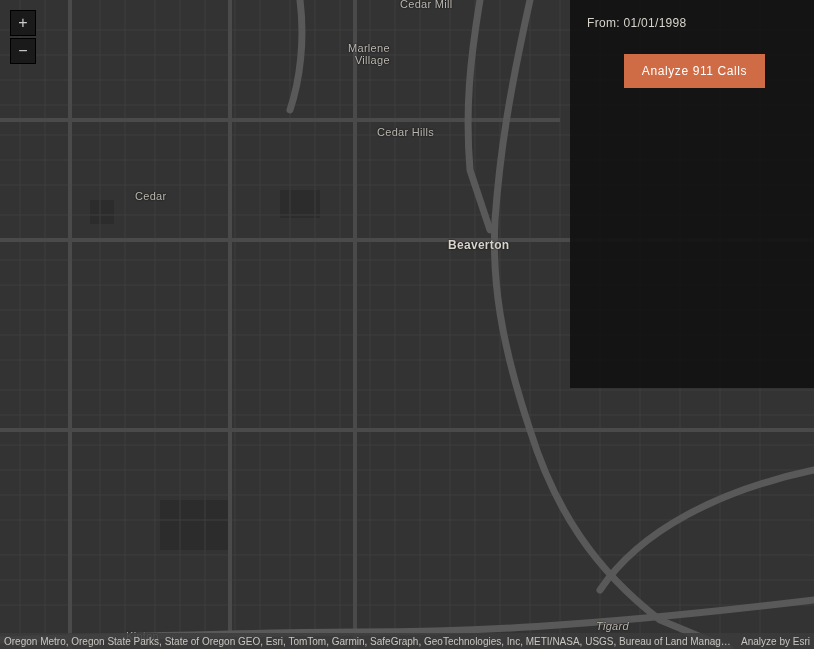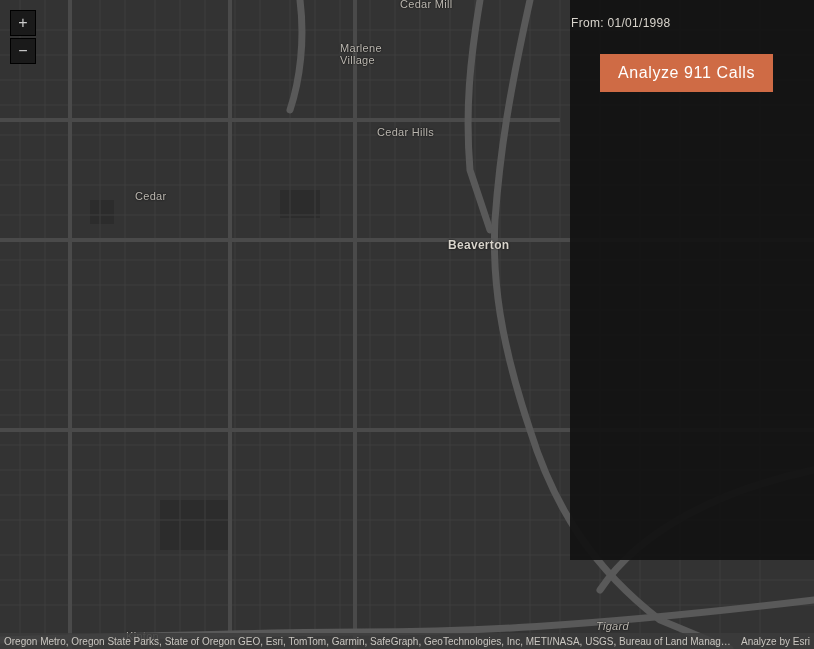--- a/index.html
+++ b/index.html
@@ -20,28 +20,28 @@
     
     .zoom-controls { position: absolute; top: 10px; left: 10px; display: flex; flex-direction: column; gap: 2px; }
     .zoom-btn {
       width: 26px; height: 26px; background: #1a1a1a; color: #ccc;
       border: 1px solid #000; display: flex; align-items: center; justify-content: center;
       font-size: 16px; cursor: pointer; font-weight: 300; line-height: 1;
     }
     
     
     .panel {
-      position: absolute; top: 0; right: 0; width: 244px; height: 560px;
-      background: rgba(19,19,19,0.95); padding: 16px 12px 12px 1px;
+      position: absolute; top: 0; right: 0; width: 244px; height: 388px;
+      background: rgba(19,19,19,0.95); padding: 16px 12px 12px 17px;
       color: #d8d4cc; font-size: 12px;
     }
     .panel-row { margin-bottom: 24px; letter-spacing: 0.3px; }
     .analyze-btn {
       display: block; margin: 18px auto 0 auto; background: #cf6b45; color: #fff;
-      border: none; padding: 10px 18px; font-size: 16px; letter-spacing: 0.6px;
+      border: none; padding: 10px 18px; font-size: 12px; letter-spacing: 0.6px;
       cursor: pointer;
     }
     
     
     .attribution {
       position: absolute; bottom: 0; left: 0; right: 0; height: 16px;
       background: rgba(60,60,60,0.85); color: #c9c6c0; font-size: 10px;
       display: flex; align-items: center; padding: 0 4px; white-space: nowrap;
       overflow: hidden;
     }
@@ -78,21 +78,21 @@
       <g stroke="#595959" stroke-width="7" fill="none" stroke-linecap="round">
         <path d="M530 0 C 510 90, 500 150, 495 220 C 492 280, 500 340, 530 430 C 555 510, 595 570, 660 620 L 730 649"></path>
         <path d="M480 0 C 470 60, 465 110, 470 170 L 490 230"></path>
         <path d="M0 640 C 150 635, 320 632, 360 632 C 460 632, 580 628, 814 600"></path>
         <path d="M814 470 C 720 490, 640 530, 600 590"></path>
         <path d="M300 0 C 305 40, 300 80, 290 110"></path>
       </g>
     </svg>
 
     <div class="map-label" style="top:-2px; left:400px;">Cedar Mill</div>
-    <div class="map-label" style="top:42px; left:340px; white-space:pre; text-align:left;">Marlene
+    <div class="map-label" style="top:42px; left:348px; white-space:pre; text-align:right;">Marlene
 Village</div>
     <div class="map-label" style="top:126px; left:377px;">Cedar Hills</div>
     <div class="map-label" style="top:190px; left:135px;">Cedar</div>
     <div class="map-label bold" style="top:238px; left:448px;text-align:center;">Beaverton</div>
     <div class="map-label" style="top:620px; left:596px;font-style:italic;">Tigard</div>
     <div class="map-label" style="top:630px; left:126px;">Kinton</div>
 
     <div class="zoom-controls">
       <div class="zoom-btn">
         <span>+</span>

